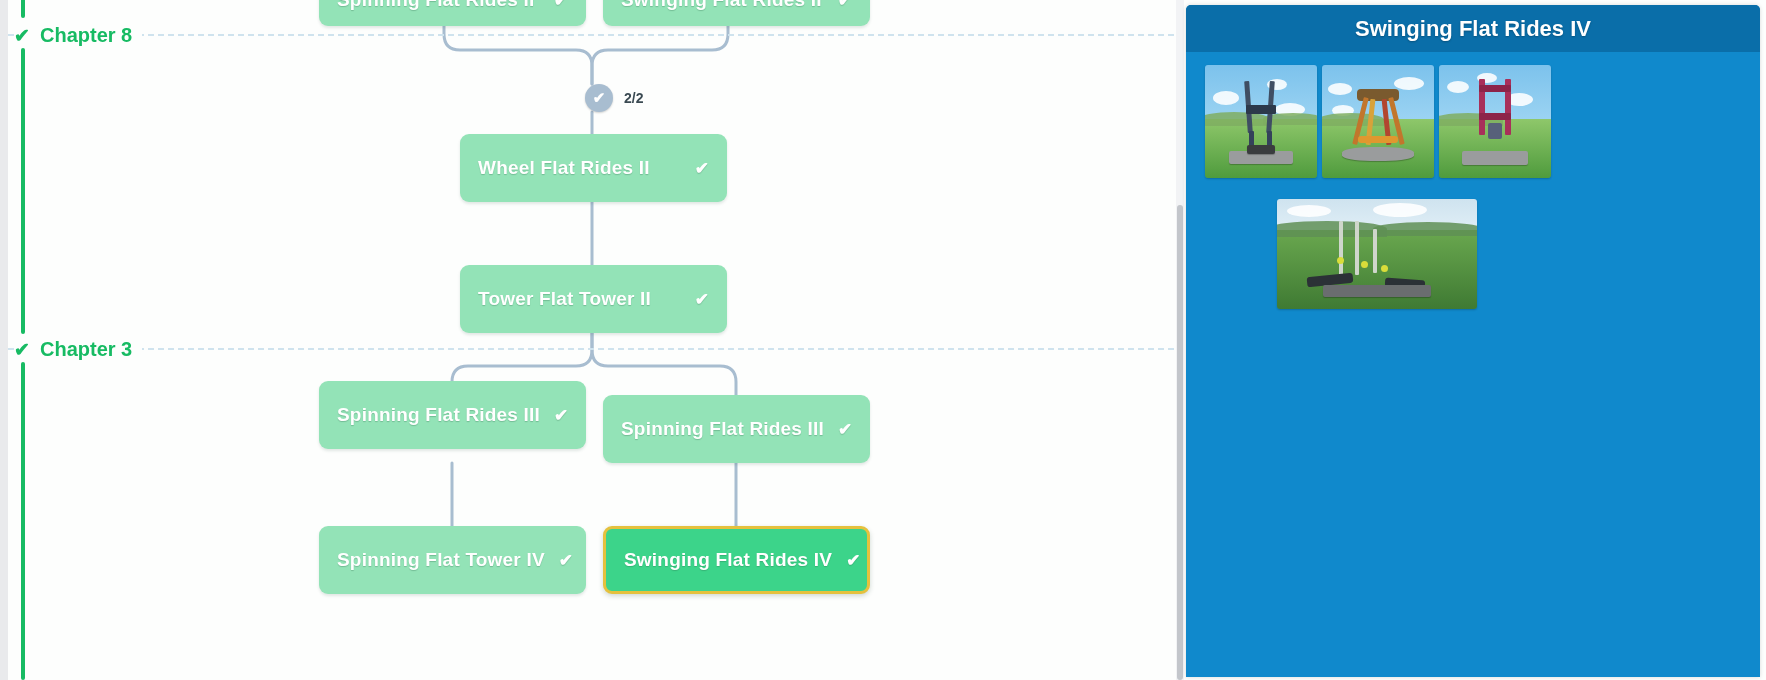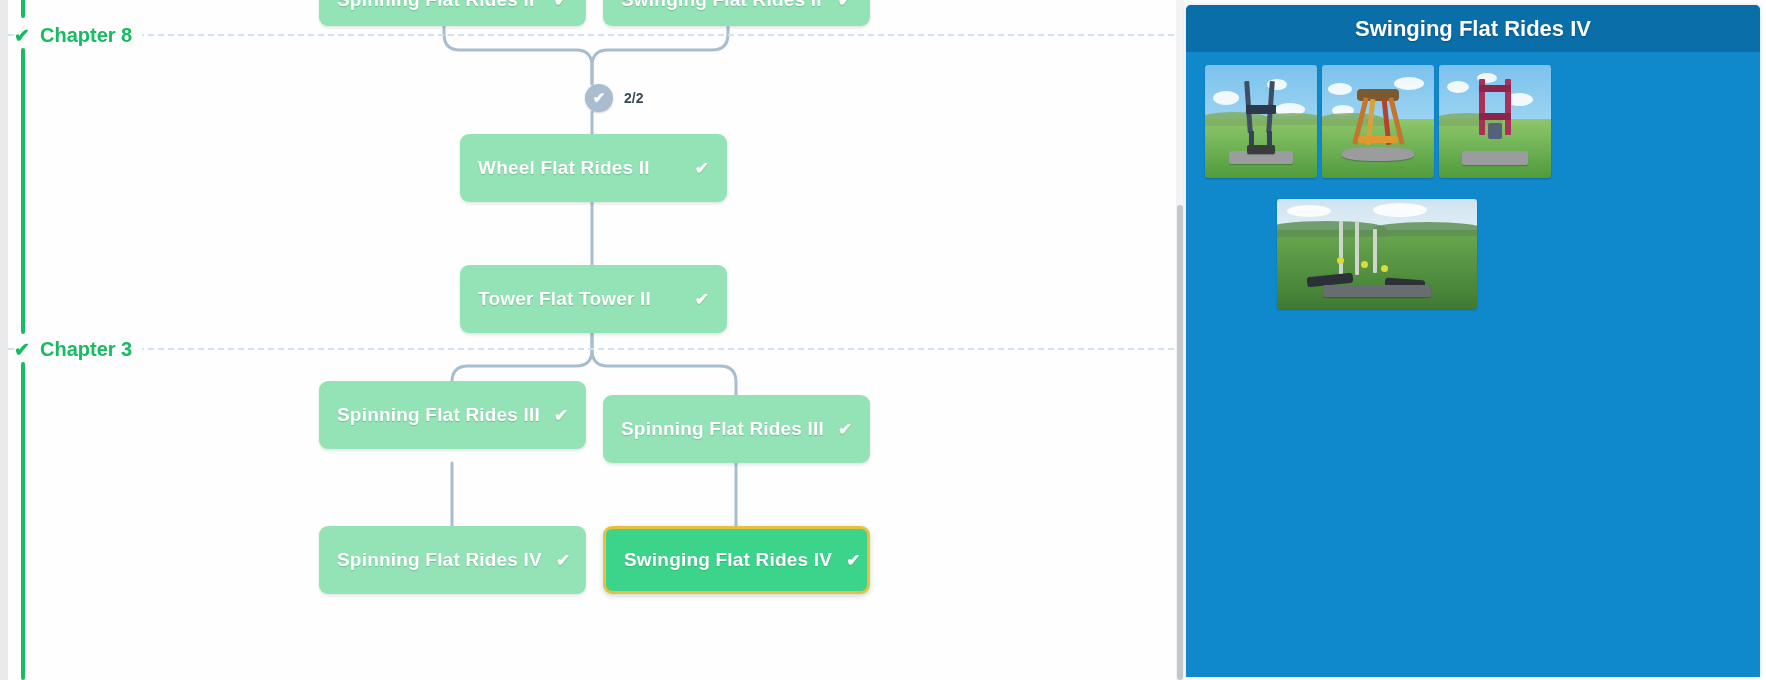--- a/index.html
+++ b/index.html
@@ -227,21 +227,21 @@
         </div>
         <div class="node" style="left: 311px; top: 381px; width: 267px; height: 68px;">
           <span class="node-label">Spinning Flat Rides III</span>
           <span class="node-check">✔</span>
         </div>
         <div class="node" style="left: 595px; top: 395px; width: 267px; height: 68px;">
           <span class="node-label">Spinning Flat Rides III</span>
           <span class="node-check">✔</span>
         </div>
         <div class="node" style="left: 311px; top: 526px; width: 267px; height: 68px;">
-          <span class="node-label">Spinning Flat Rides IV</span>
+          <span class="node-label">Spinning Flat Tower IV</span>
           <span class="node-check">✔</span>
         </div>
         <div class="node selected" style="left: 595px; top: 526px; width: 267px; height: 68px;">
           <span class="node-label">Swinging Flat Rides IV</span>
           <span class="node-check">✔</span>
         </div>
       </div>
 
   </div>
 

